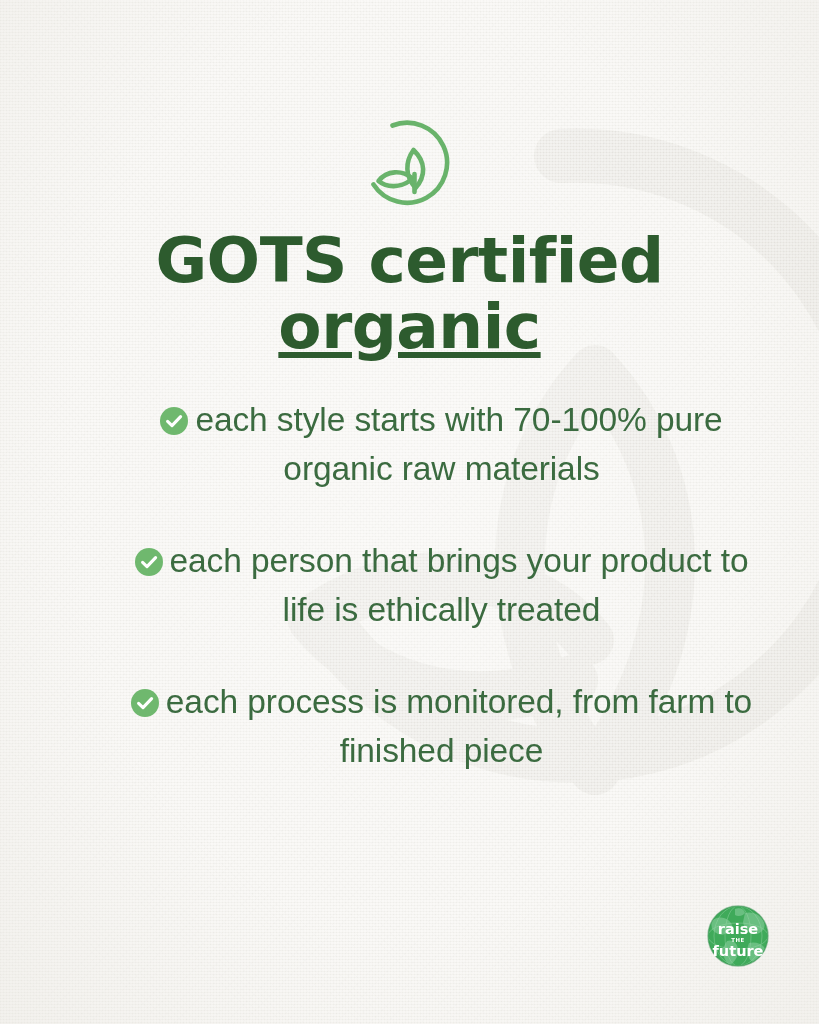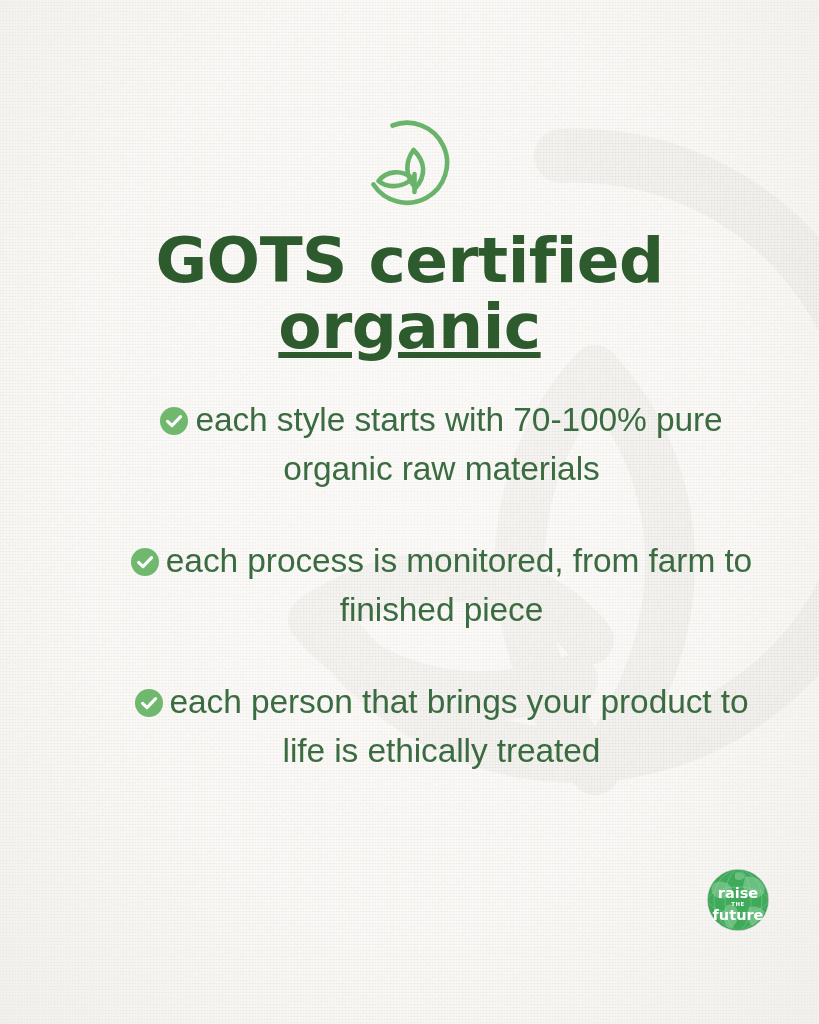--- a/index.html
+++ b/index.html
@@ -139,21 +139,21 @@
     vertical-align: -4px;
     width: 28px;
     height: 28px;
     margin-right: 7px;
   }
 
   
   .badge {
     position: absolute;
     left: 707px;
-    top: 869px;
+    top: 905px;
     width: 62px;
     height: 62px;
     z-index: 6;
   }
   .badge svg { display: block; }
 </style>
 </head>
 <body>
 
 <div id="poster">
@@ -201,30 +201,30 @@
           <circle cx="14" cy="14" r="14" fill="#6fb86e"></circle>
           <path d="M 7.6 14.4 L 12 18.6 L 20.6 9.6" fill="none" stroke="#ffffff" stroke-width="3.1" stroke-linecap="round" stroke-linejoin="round"></path>
         </svg><span class="txt">each style starts with 70-100%</span>
         <span class="txt">pure organic raw materials</span>
       </p>
 
       <p class="bullet">
         <svg class="check" viewBox="0 0 28 28" xmlns="http://www.w3.org/2000/svg" aria-hidden="true">
           <circle cx="14" cy="14" r="14" fill="#6fb86e"></circle>
           <path d="M 7.6 14.4 L 12 18.6 L 20.6 9.6" fill="none" stroke="#ffffff" stroke-width="3.1" stroke-linecap="round" stroke-linejoin="round"></path>
-        </svg><span class="txt">each process is monitored,</span>
-        <span class="txt">from farm to finished piece</span>
+        </svg><span class="txt">each person that brings your</span>
+        <span class="txt">product to life is ethically treated</span>
       </p>
 
       <p class="bullet">
         <svg class="check" viewBox="0 0 28 28" xmlns="http://www.w3.org/2000/svg" aria-hidden="true">
           <circle cx="14" cy="14" r="14" fill="#6fb86e"></circle>
           <path d="M 7.6 14.4 L 12 18.6 L 20.6 9.6" fill="none" stroke="#ffffff" stroke-width="3.1" stroke-linecap="round" stroke-linejoin="round"></path>
-        </svg><span class="txt">each person that brings your</span>
-        <span class="txt">product to life is ethically treated</span>
+        </svg><span class="txt">each process is monitored,</span>
+        <span class="txt">from farm to finished piece</span>
       </p>
 
     </div>
 
   </div>
 
   <div class="texture"></div>
   <div class="texture2"></div>
   <div class="vignette"></div>
 

